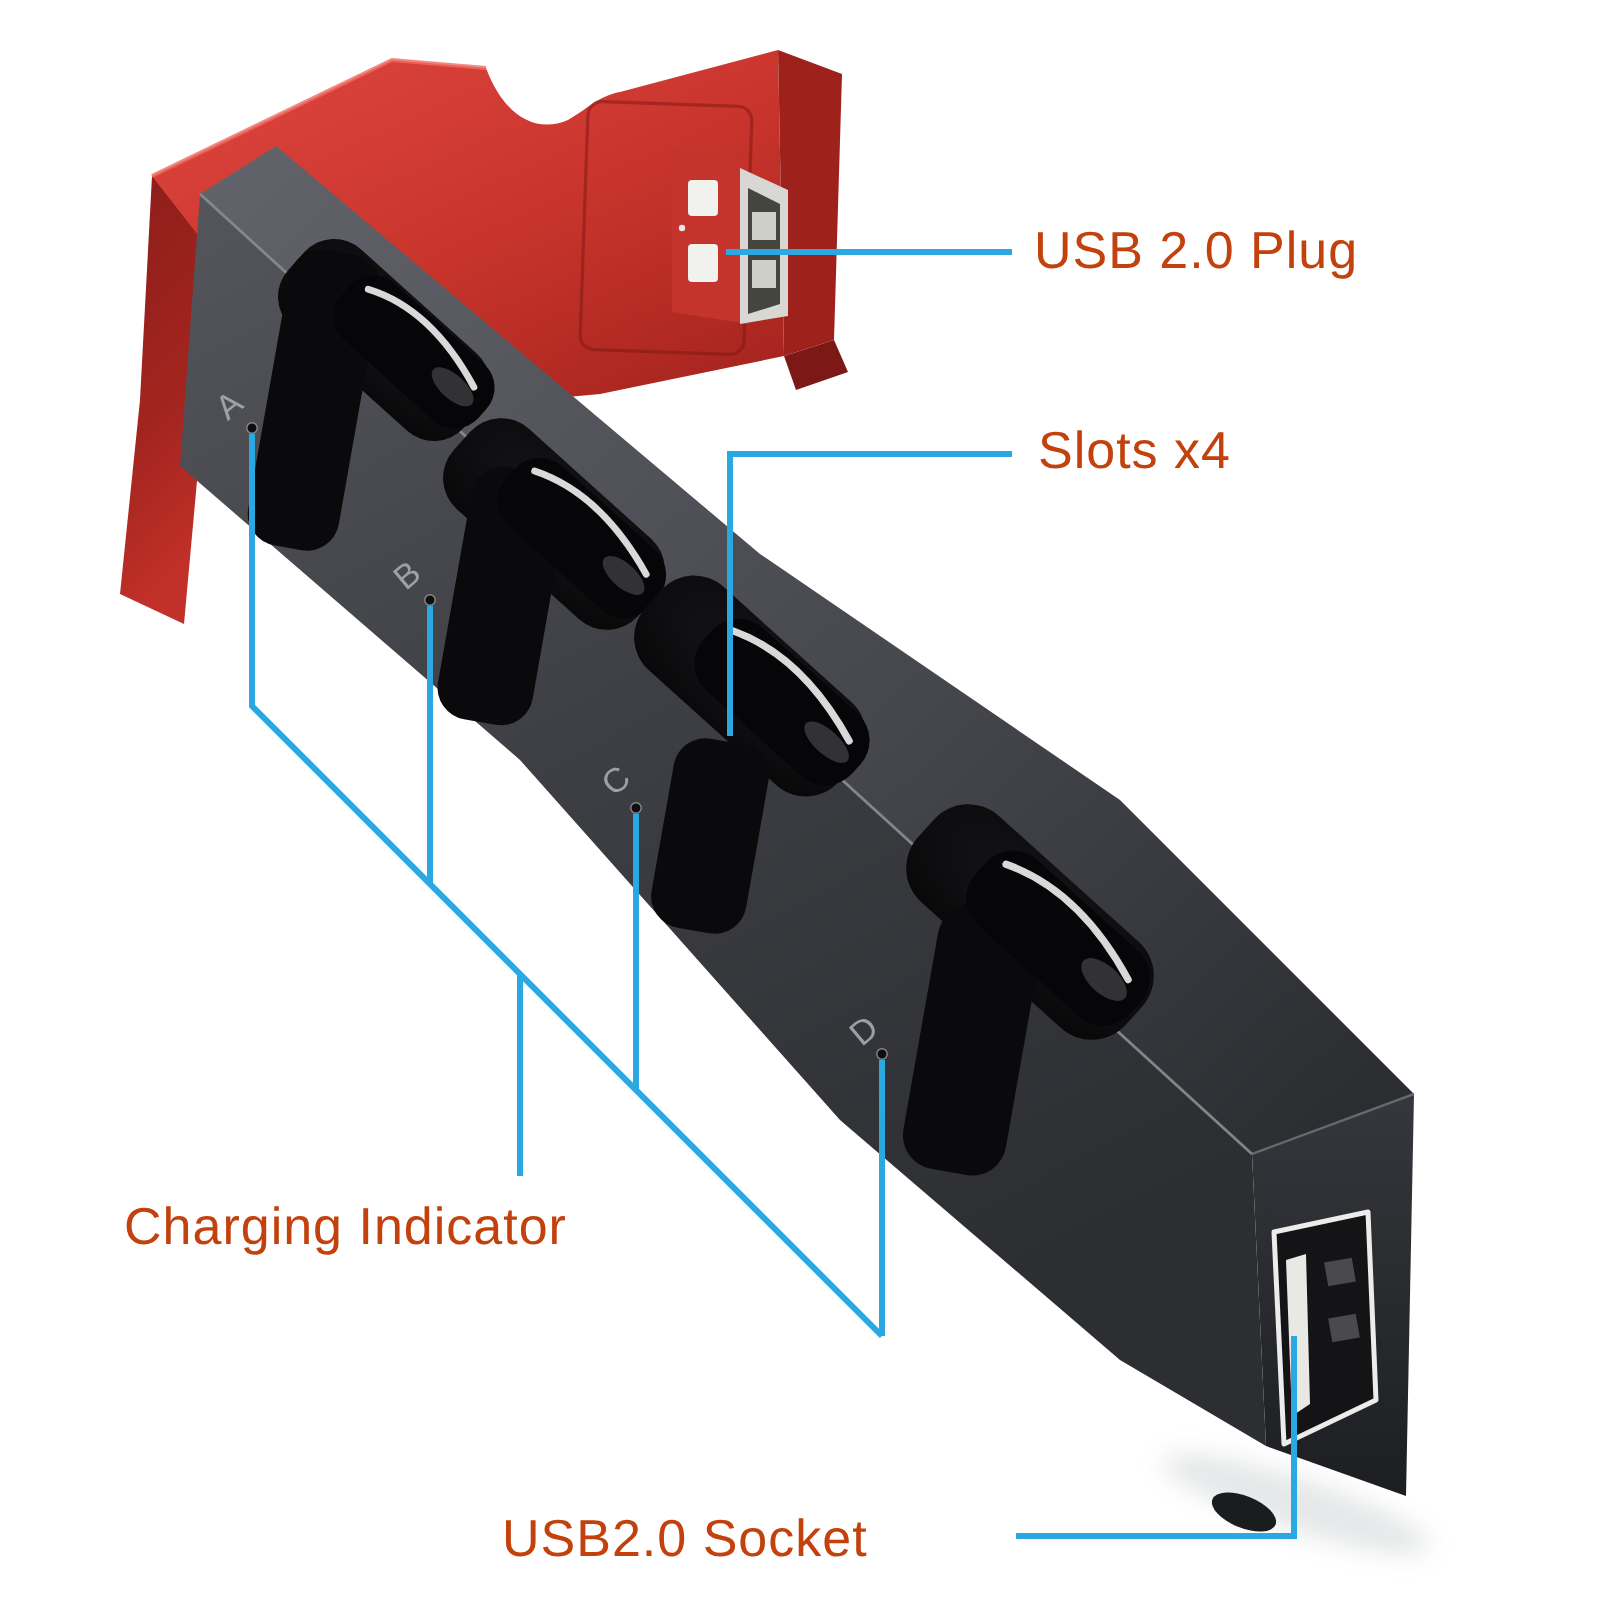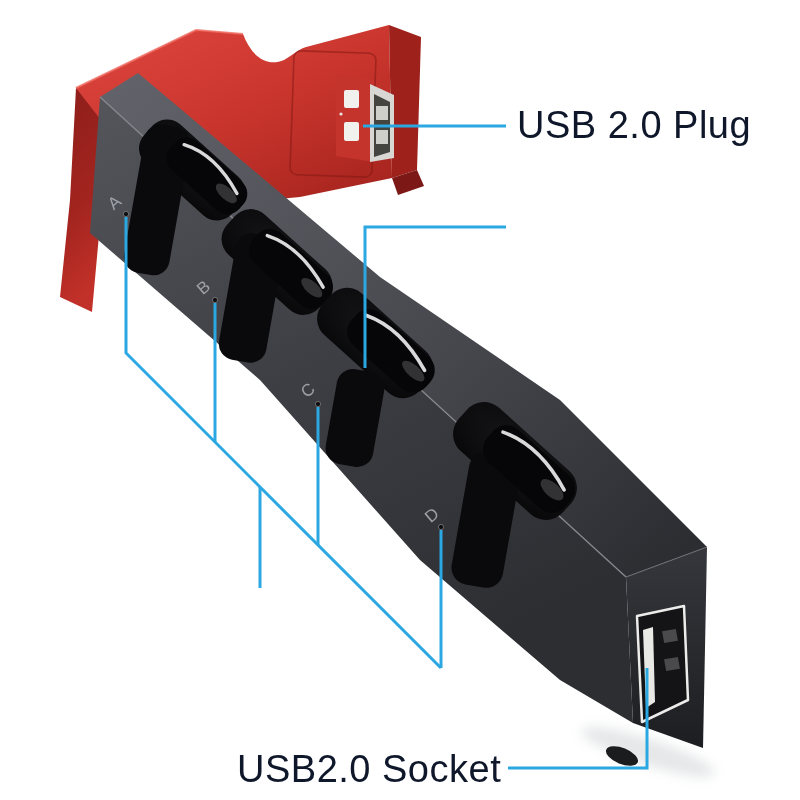--- a/index.html
+++ b/index.html
@@ -3,27 +3,27 @@
 <meta charset="utf-8">
 <style>
   html,body{margin:0;padding:0;background:#ffffff;}
   .stage{
     position:relative;width:800px;height:800px;background:#ffffff;overflow:hidden;
     font-family:"Liberation Sans", sans-serif;
   }
   .stage svg{position:absolute;left:0;top:0;}
   .callout-label{
     position:absolute;
-    font-size:38px;line-height:42px;letter-spacing:0.5px;
-    color:#0f172a;white-space:nowrap;
+    font-size:26px;line-height:42px;letter-spacing:0.5px;
+    color:#c2410c;white-space:nowrap;
   }
   #label-usb-plug{left:517px;top:104px;}
   #label-slots{left:519px;top:204px;}
   #label-charging{left:62px;top:592px;}
-  #label-socket{left:237px;top:748px;}
+  #label-socket{left:251px;top:748px;}
   .slot-letter{
     font-family:"Liberation Sans", sans-serif;
     font-size:17px;
     fill:#a4a9b0;
     opacity:.92;
   }
 </style>
 </head>
 <body>
 
@@ -180,17 +180,19 @@
         <polyline points="441,530 441,668"></polyline>
         <polyline points="260,487 260,588"></polyline>
       </g>
       <polyline points="508,768 647,768 647,668"></polyline>
     </g>
   </svg>
 
   <div class="callout-label" id="label-usb-plug">USB 2.0 Plug</div>
 
   <div class="callout-label" id="label-slots">
+    <div>Slots x4</div>
   </div>
 
+  <div class="callout-label" id="label-charging">Charging Indicator</div>
 
   <div class="callout-label" id="label-socket">USB2.0 Socket</div>
 </div>
 
 </body></html>

